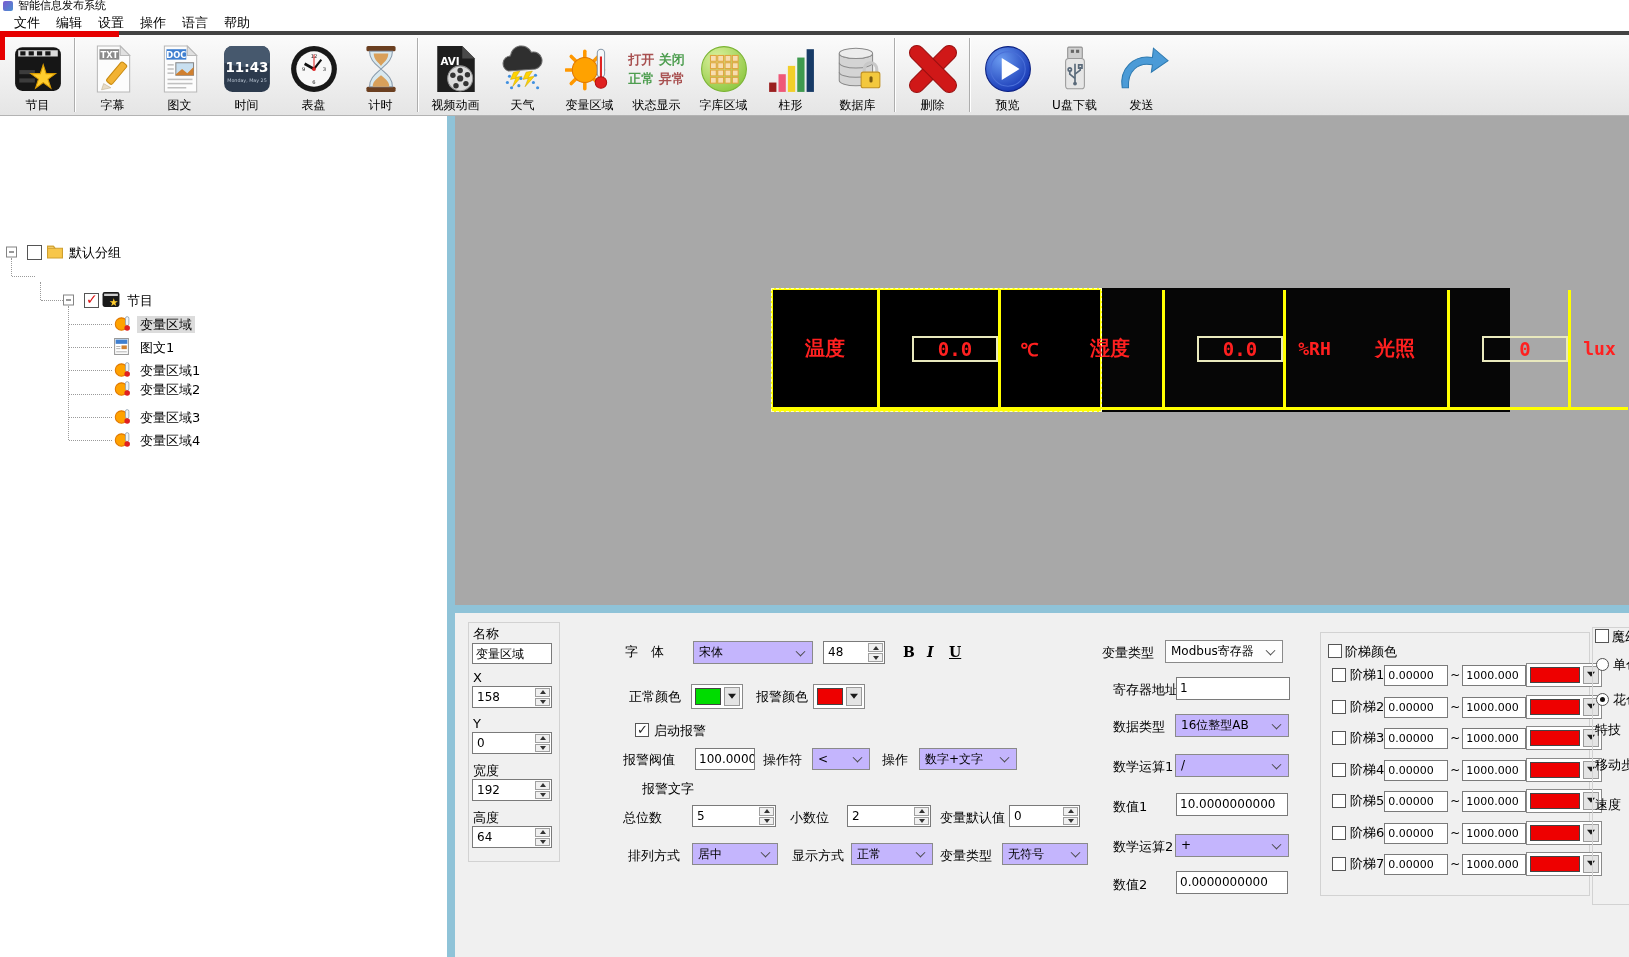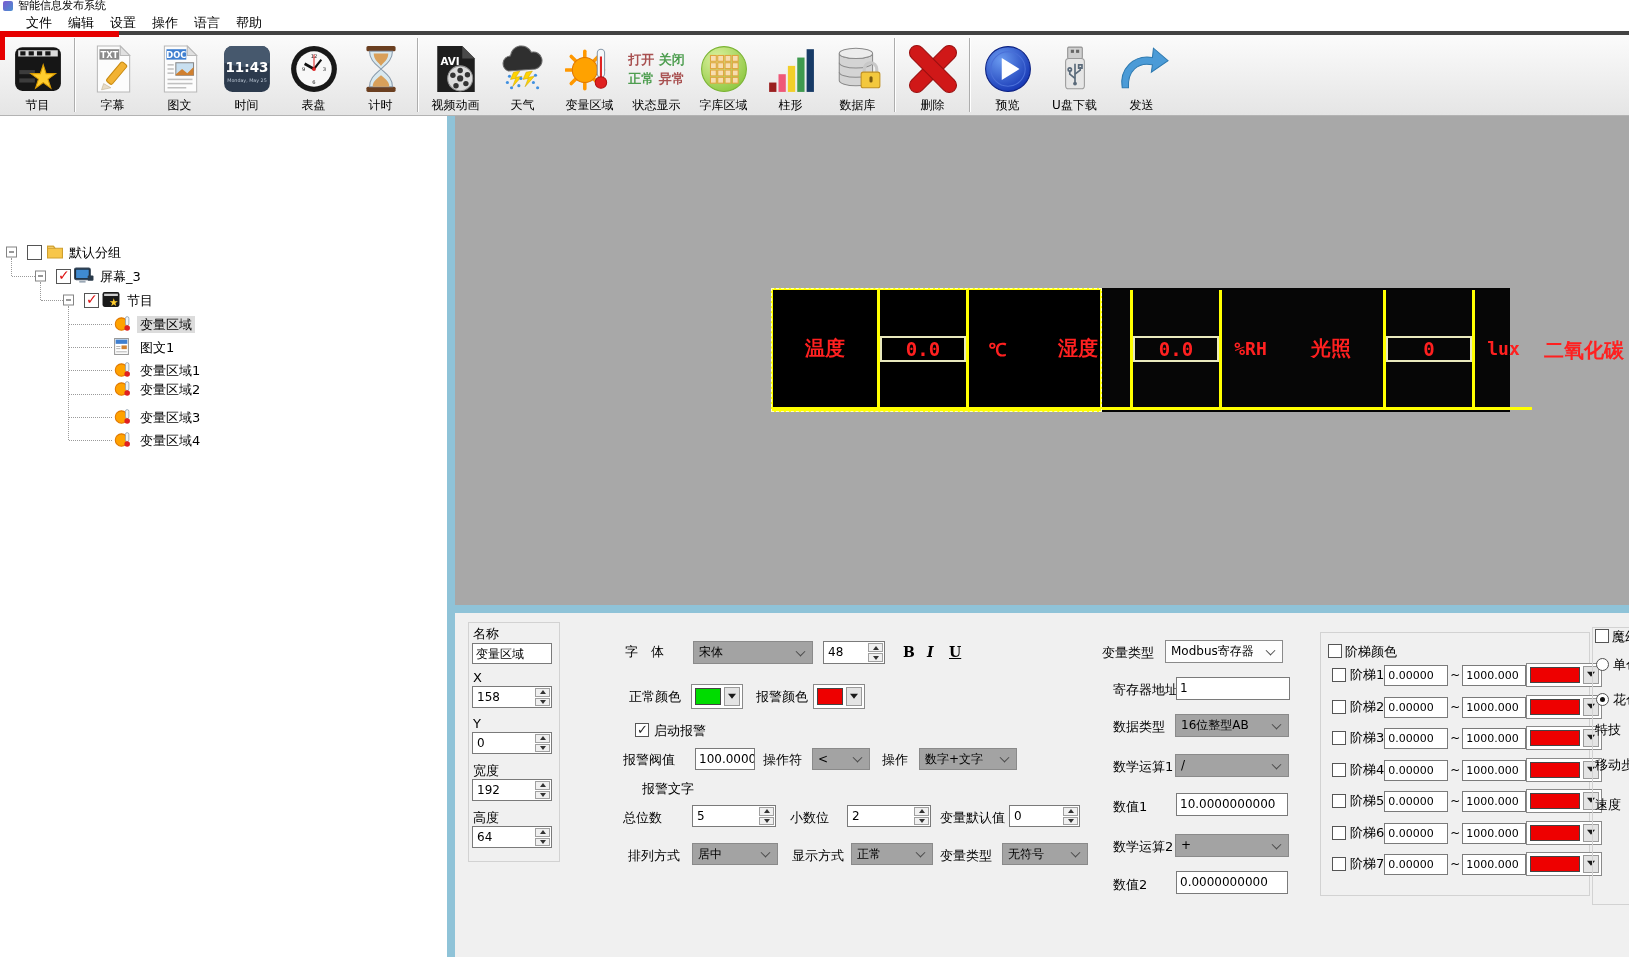--- a/index.html
+++ b/index.html
@@ -4,21 +4,21 @@
 <style>
   html,body{margin:0;padding:0;background:#888;}
   #app{position:relative;width:1629px;height:957px;background:#ffffff;overflow:hidden;
        font-family:"DejaVu Sans","Liberation Sans",sans-serif;color:#000;}
 
   
   #titlebar{position:absolute;left:0;top:0;width:100%;height:12px;background:#fff;}
   #title-icon{position:absolute;left:3px;top:1px;width:10px;height:10px;border-radius:2px;
       background:linear-gradient(135deg,#7a5ad0,#4a90d0);}
   #title-text{position:absolute;left:18px;top:0;font-size:11px;line-height:12px;white-space:nowrap;}
-  #menubar{position:absolute;left:0;top:12px;width:100%;height:19px;background:#fff;padding-left:18px;box-sizing:border-box;}
+  #menubar{position:absolute;left:0;top:12px;width:100%;height:19px;background:#fff;padding-left:6px;box-sizing:border-box;}
   .menu-item{display:inline-block;margin:0 6px;padding:1px 2px;font-size:13px;line-height:17px;cursor:default;}
 
   
   .annot{position:absolute;background:#e60000;z-index:50;}
 
   
   #toolbar{position:absolute;left:0;top:31px;width:100%;height:85px;box-sizing:border-box;
       border-top:4px solid #434343;border-bottom:1px solid #b3b3b3;
       background:linear-gradient(#fbfbfb,#e5e5e5);display:flex;align-items:stretch;padding-left:4px;}
   .tb-item{width:67px;display:flex;flex-direction:column;align-items:center;justify-content:flex-end;padding-bottom:2px;}
@@ -49,37 +49,37 @@
   .doth{position:absolute;height:0;border-top:1px dotted #9a9a9a;}
 
   
   #led-strip{position:absolute;left:771px;top:288px;width:739px;height:124px;background:#060606;}
   #led-table{position:absolute;left:0;top:0;width:331px;height:124px;box-sizing:border-box;border:2px solid #ffff00;
       outline:1px dashed rgba(255,255,255,.75);outline-offset:-1px;display:flex;flex-direction:row;background:#000;}
   .led-row{flex:1;display:flex;border-bottom:3px solid #ffff00;box-sizing:border-box;}
   .led-row:last-child{border-bottom:none;}
   .led-name{width:104px;border-right:3px solid #ffff00;display:flex;align-items:center;justify-content:center;
       color:#ff2020;font-family:"DejaVu Sans Mono","Liberation Mono",monospace;font-weight:bold;font-size:20px;white-space:nowrap;}
-  .led-val{flex:1;display:flex;align-items:center;justify-content:center;}
+  .led-val{flex:1;display:flex;align-items:center;justify-content:center;padding-left:32px;}
   .led-box{min-width:58px;padding:0 12px;border:2px solid #e9e9bd;color:#ff2020;text-align:center;
       font-family:"DejaVu Sans Mono","Liberation Mono",monospace;font-weight:bold;font-size:19px;line-height:22px;}
   .led-unit{width:57px;border-left:3px solid #ffff00;display:flex;align-items:center;justify-content:center;
       color:#ff2020;font-family:"DejaVu Sans Mono","Liberation Mono",monospace;font-weight:bold;font-size:18px;}
   #sel-region{position:absolute;left:345px;top:11px;width:382px;height:112px;border:1px solid #c9c9c9;box-sizing:border-box;
       display:flex;align-items:center;justify-content:center;}
   #green-display{color:#00d820;font-family:"DejaVu Sans","Liberation Sans",sans-serif;font-size:116px;line-height:100px;
       letter-spacing:5px;white-space:pre;margin-top:2px;}
   .hdl{position:absolute;width:7px;height:7px;background:#fff2f2;border:1px solid #e08a8a;box-sizing:border-box;z-index:5;}
 
   
   .lbl{position:absolute;font-size:13px;line-height:16px;white-space:pre;}
   .gbox{position:absolute;border:1px solid #d2d2d2;}
   .tin{position:absolute;background:#fff;border:1px solid #7a7a7a;box-sizing:border-box;font-size:12px;line-height:17px;
       padding:2px 3px;overflow:hidden;white-space:nowrap;}
-  .combo{position:absolute;background:#a3a3a3;border:1px solid #8a8a8a;box-sizing:border-box;font-size:12px;line-height:17px;
+  .combo{position:absolute;background:#c4b5fd;border:1px solid #8a8a8a;box-sizing:border-box;font-size:12px;line-height:17px;
       padding:2px 18px 2px 5px;overflow:hidden;white-space:nowrap;}
   .combo::after{content:"";position:absolute;right:8px;top:50%;width:6px;height:6px;
       border-right:1.6px solid #4a4a4a;border-bottom:1.6px solid #4a4a4a;transform:translateY(-70%) rotate(45deg);}
   .spin{position:absolute;background:#fff;border:1px solid #7a7a7a;box-sizing:border-box;}
   .spin-val{position:absolute;left:4px;top:2px;font-size:12px;line-height:16px;}
   .sb{position:absolute;right:0;top:0;bottom:0;width:16px;display:flex;flex-direction:column;}
   .sb i{flex:1;background:#f0f0f0;border:1px solid #a0a0a0;margin:1px 1px 0 0;position:relative;}
   .sb i:last-child{margin-bottom:1px;}
   .sb i::after{content:"";position:absolute;left:50%;top:50%;border:3px solid transparent;}
   .sb i.up::after{border-bottom:4px solid #333;transform:translate(-50%,-72%);}
@@ -409,31 +409,20 @@
     <div class="dotv" style="left:68px;top:190px;height:134px;"></div>
 
     <div class="trow" style="top:125px">
       <span class="expander" style="left:6px"></span>
       <span class="cb tree-cb" style="left:27px"></span>
       <span class="ticon" id="ic-folder" style="left:46px"><svg viewBox="0 0 16 15" width="18" height="16">
             <path d="M1 3 h5.5 l1.5 2 H15 v9 H1 z" fill="#f7c64a" stroke="#cf9f2e"></path>
             <path d="M1 3 h5.5 l1.5 2 H1 z" fill="#fbda7e" stroke="#cf9f2e"></path>
           </svg></span>
       <span class="tlabel" style="left:66px">默认分组</span>
-    </div>
-    <div class="trow" style="top:149px">
-      <span class="expander" style="left:35px"></span>
-      <span class="cb tree-cb on red" style="left:56px"></span>
-      <span class="ticon" id="ic-screen" style="left:74px"><svg viewBox="0 0 19 17" width="20" height="18">
-            <rect x="0.5" y="1" width="15" height="11" rx="1.5" fill="#1e2b38" stroke="#394a5c"></rect>
-            <rect x="2" y="2.5" width="12" height="8" fill="#3f8ad0"></rect>
-            <rect x="13" y="8" width="5.5" height="5" rx="1" fill="#2a3a4a"></rect>
-            <rect x="5" y="13" width="6" height="1.8" fill="#9aa8b5"></rect>
-          </svg></span>
-      <span class="tlabel" style="left:97px">屏幕_3</span>
     </div>
     <div class="trow" style="top:173px">
       <span class="expander" style="left:63px"></span>
       <span class="cb tree-cb on red" style="left:84px"></span>
       <span class="ticon" id="ic-program" style="left:102px"><svg viewBox="0 0 17 16" width="18" height="17">
             <rect x="0.5" y="1" width="16" height="14" rx="2" fill="#1a1a1a"></rect>
             <rect x="2" y="2.5" width="13" height="2.2" fill="#cfcfcf"></rect>
             <text x="11" y="14.5" font-size="10" text-anchor="middle" fill="#ffcd2e">★</text>
           </svg></span>
       <span class="tlabel" style="left:124px">节目</span>

